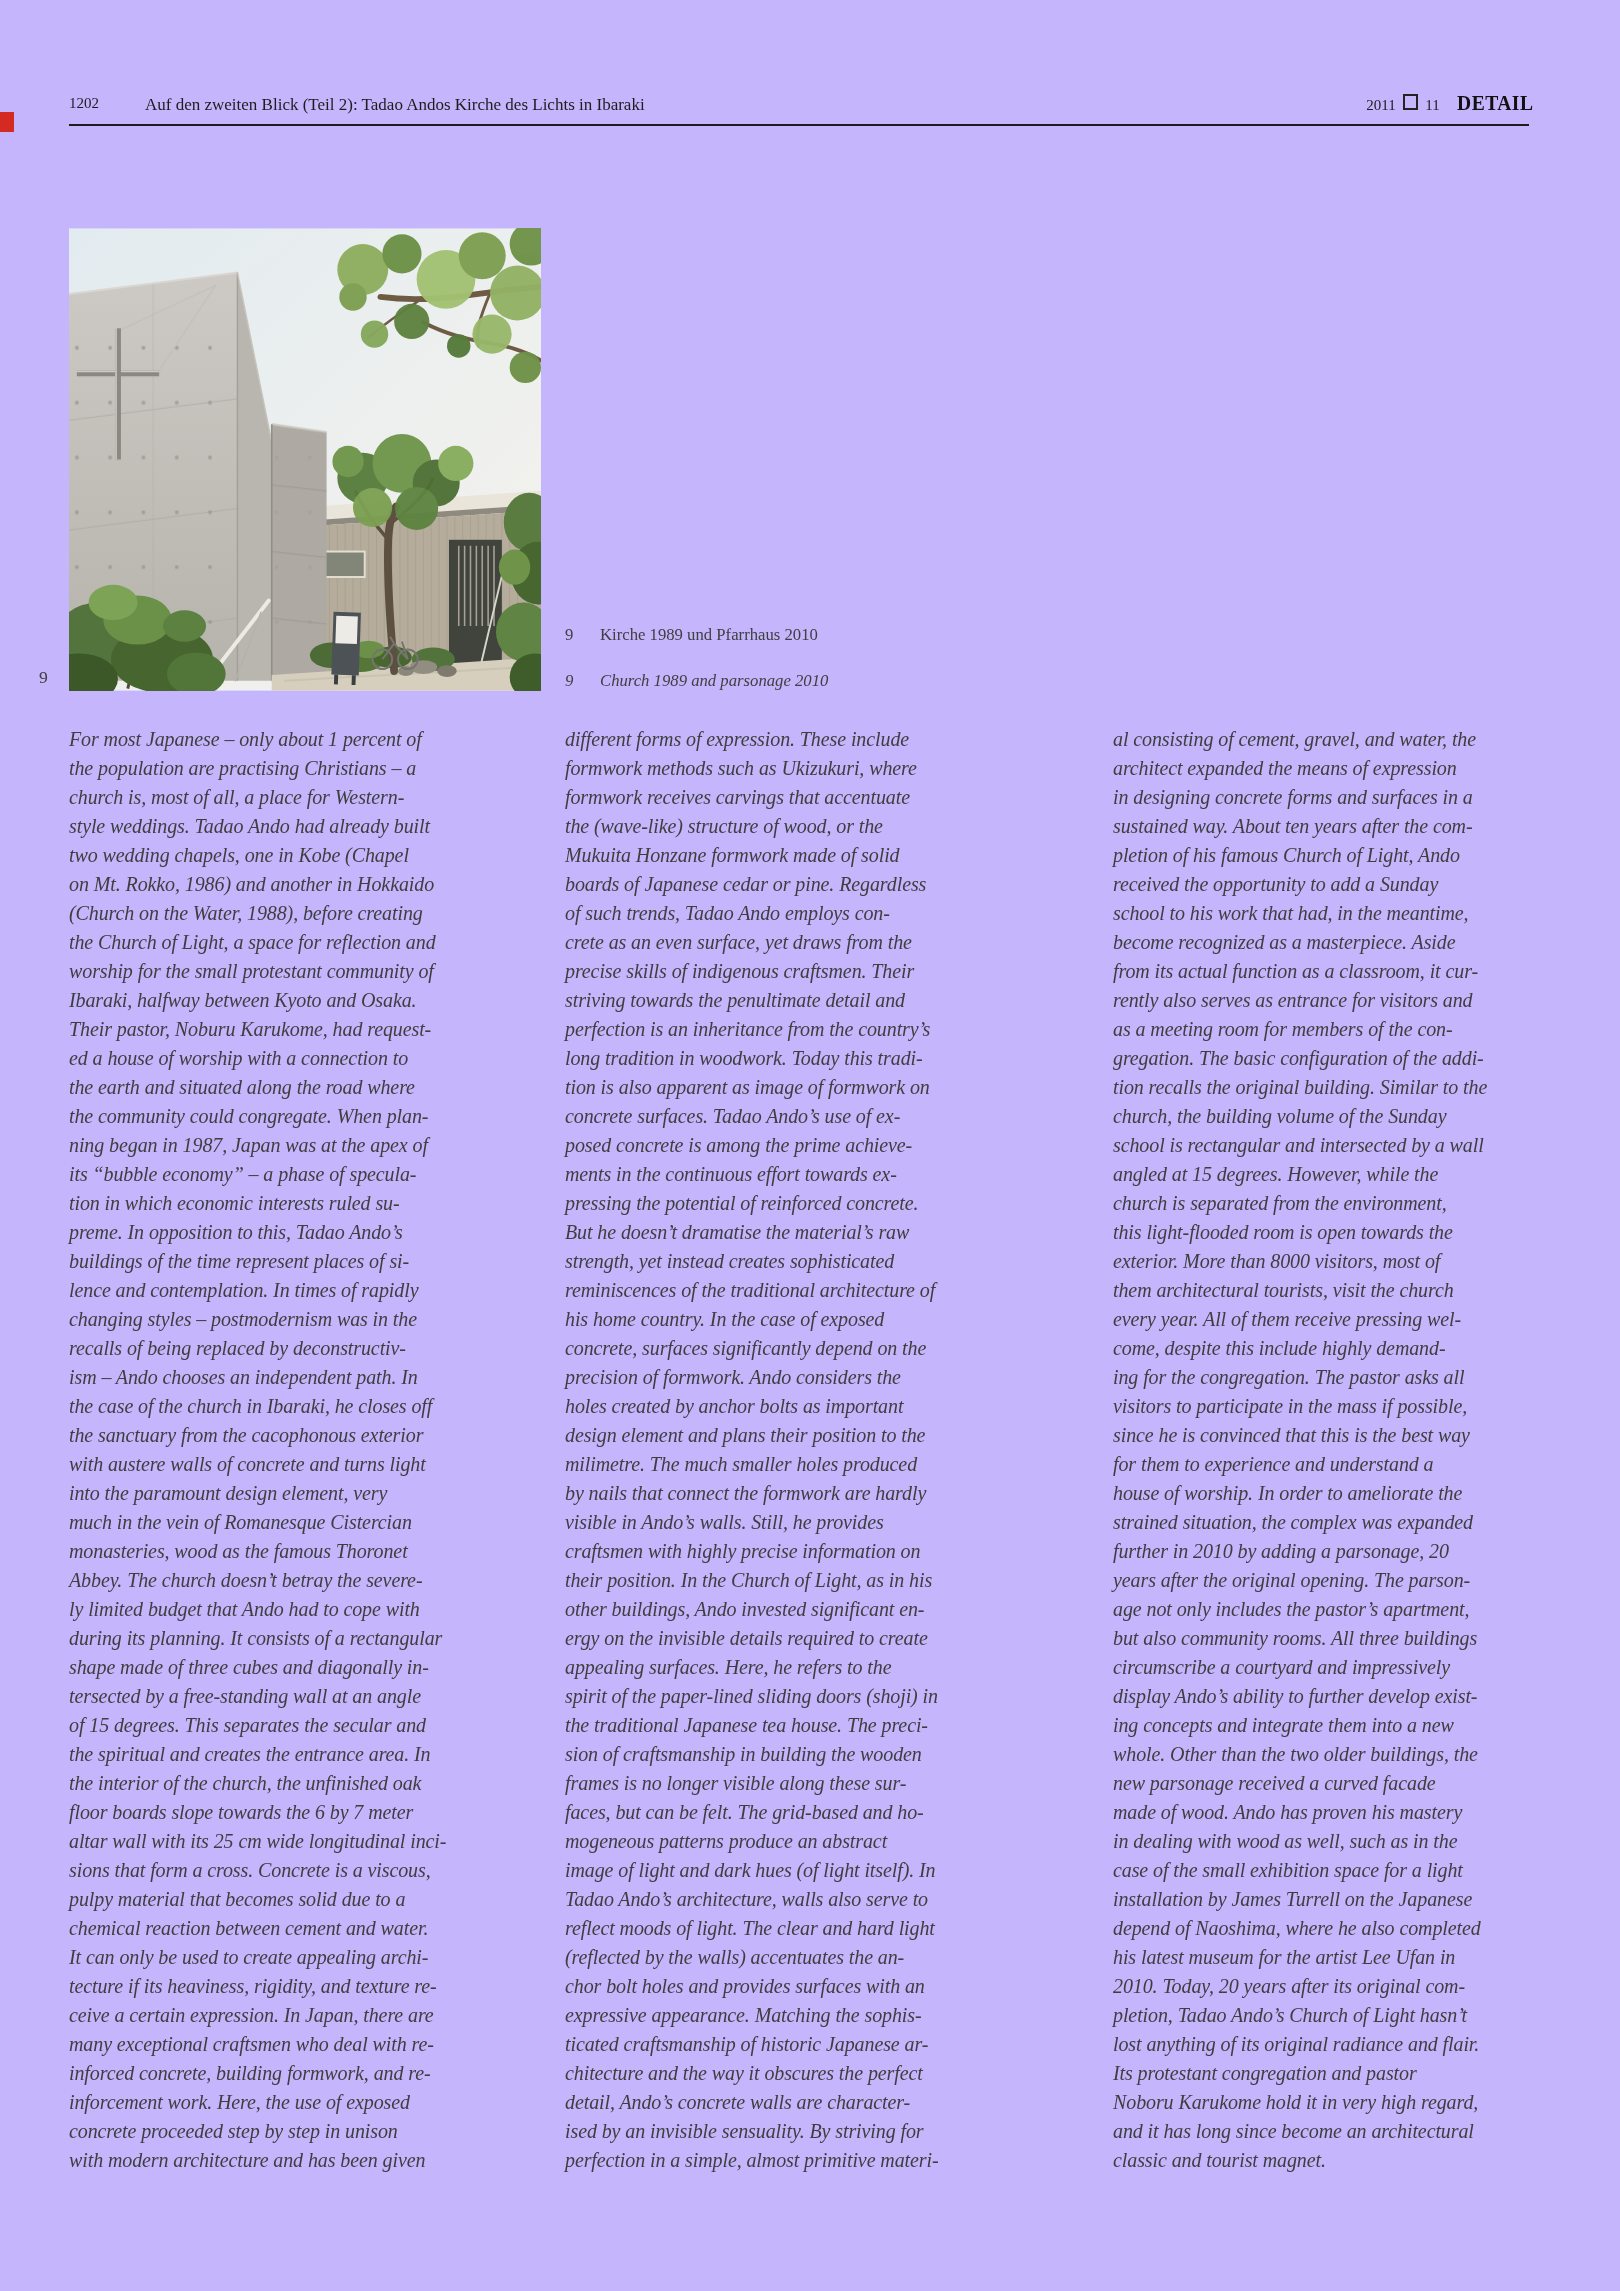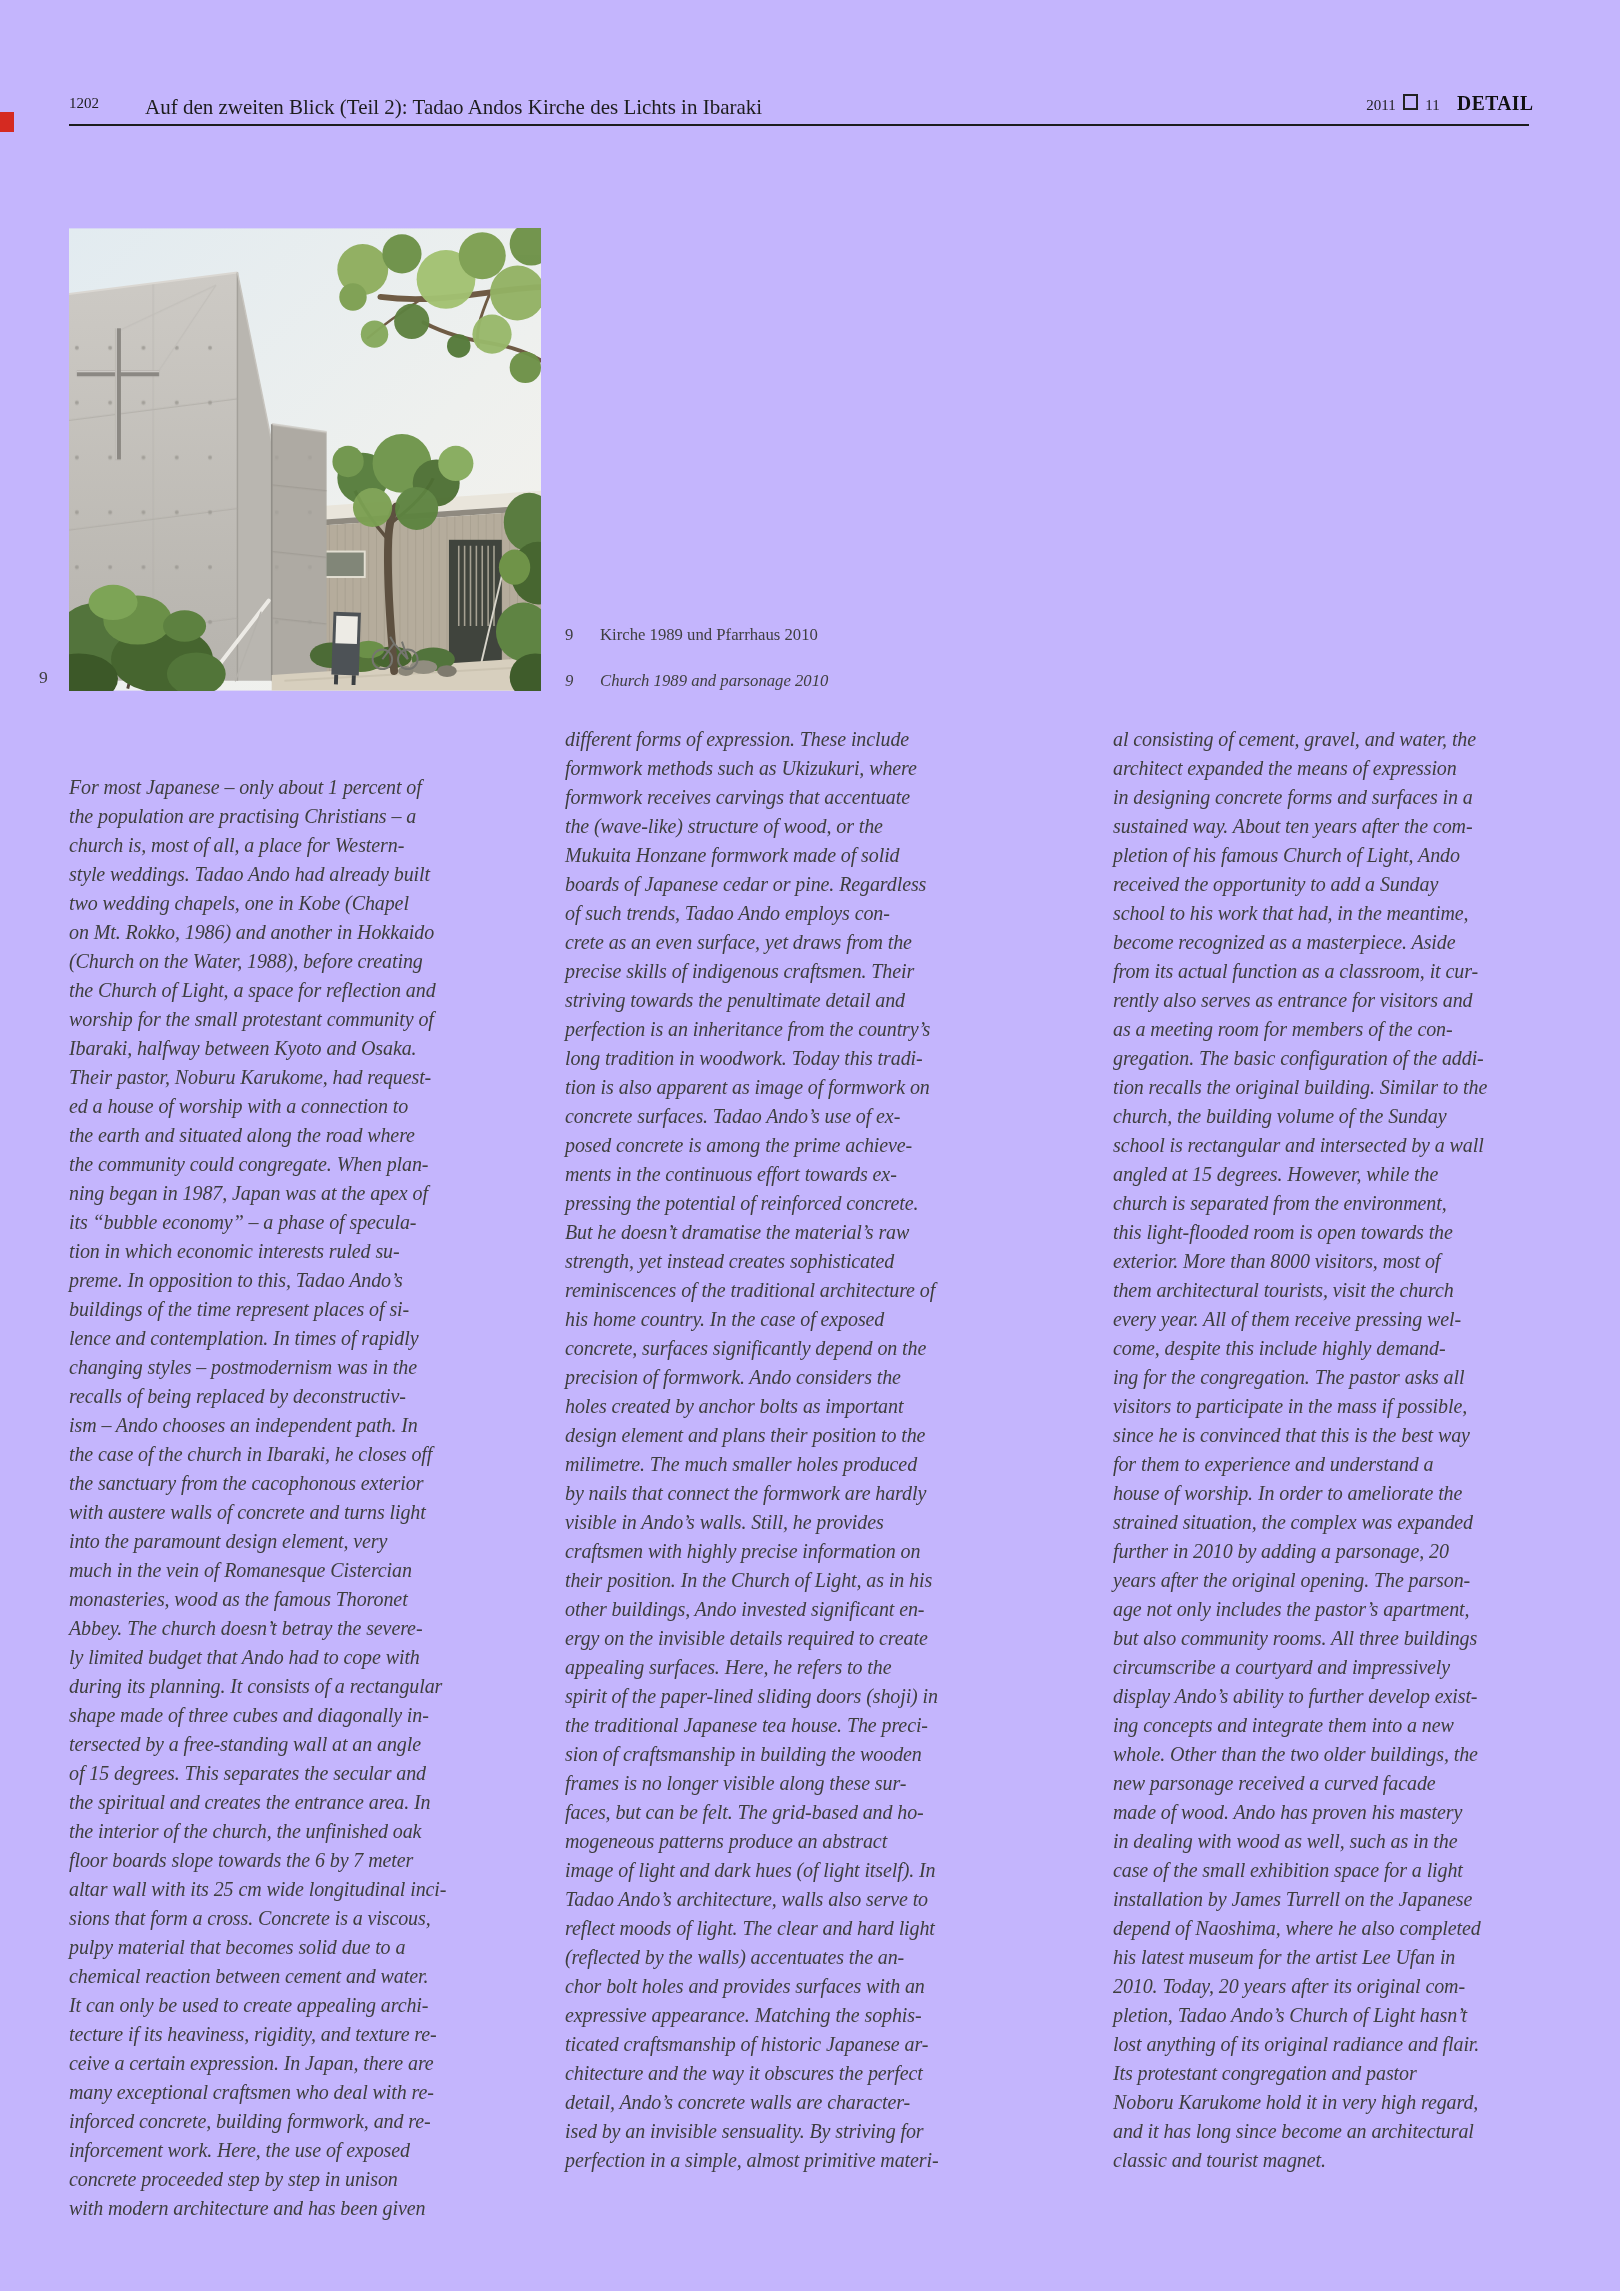--- a/index.html
+++ b/index.html
@@ -1,21 +1,21 @@
 <!DOCTYPE html>
 <html><head>
 <meta charset="utf-8">
 <style>
   html,body{margin:0;padding:0;background:#ffffff;}
   .page{position:relative;width:1620px;height:2292px;background:#c4b5fd;
         font-family:Liberation Serif, serif;overflow:hidden;color:#1d1d1d;padding-left:20px;}
 
   
   .hdr-pagenum{position:absolute;left:69px;top:95px;font-size:15px;color:#1d1d1d;}
-  .hdr-title{position:absolute;left:145px;top:95px;font-size:21px;color:#1d1d1d;}
+  .hdr-title{position:absolute;left:145px;top:95px;font-size:17px;color:#1d1d1d;}
   .hdr-right{position:absolute;right:107px;top:92px;display:flex;align-items:baseline;gap:6.9px;}
   .hdr-year,.hdr-issue{font-size:15px;color:#1d1d1d;}
   .issue-square{display:inline-block;width:11.8px;height:11.8px;border:2px solid #222;}
   .hdr-brand{font-size:20.6px;font-weight:800;letter-spacing:0.5px;transform:scaleX(.95);
              transform-origin:right bottom;margin-left:5.9px;color:#111;}
   .header-rule{position:absolute;left:69px;top:124px;width:1460px;height:2px;background:#1d1d1d;}
   .red-mark{position:absolute;left:0;top:112px;width:13.7px;height:19.6px;background:#d52a21;}
 
   
   .photo{position:absolute;left:69px;top:228px;width:472px;height:463px;}
@@ -24,21 +24,21 @@
   
   .caption-row{position:absolute;left:565px;display:flex;font-size:16.7px;color:#3f3f3f;}
   .caption-row .num{width:35px;flex:0 0 35px;}
   .caption-de{top:625px;}
   .caption-en{top:671px;font-style:italic;}
 
   
   .col{position:absolute;top:725px;width:480px;font-size:20px;font-style:italic;
        color:#3e3e3e;letter-spacing:-0.1px;}
   .col .line{height:29px;line-height:29px;white-space:nowrap;}
-  .col-1{left:69px;margin-top:48px;} .col-2{left:565px;} .col-3{left:1113px;}
+  .col-1{left:69px;} .col-2{left:565px;} .col-3{left:1113px;}
 </style>
 </head>
 <body>
 
 <div class="page">
 
   <div class="red-mark"></div>
   <div class="hdr-pagenum">1202</div>
   <div class="hdr-title">Auf den zweiten Blick (Teil 2): Tadao Andos Kirche des Lichts in Ibaraki</div>
   <div class="hdr-right">

